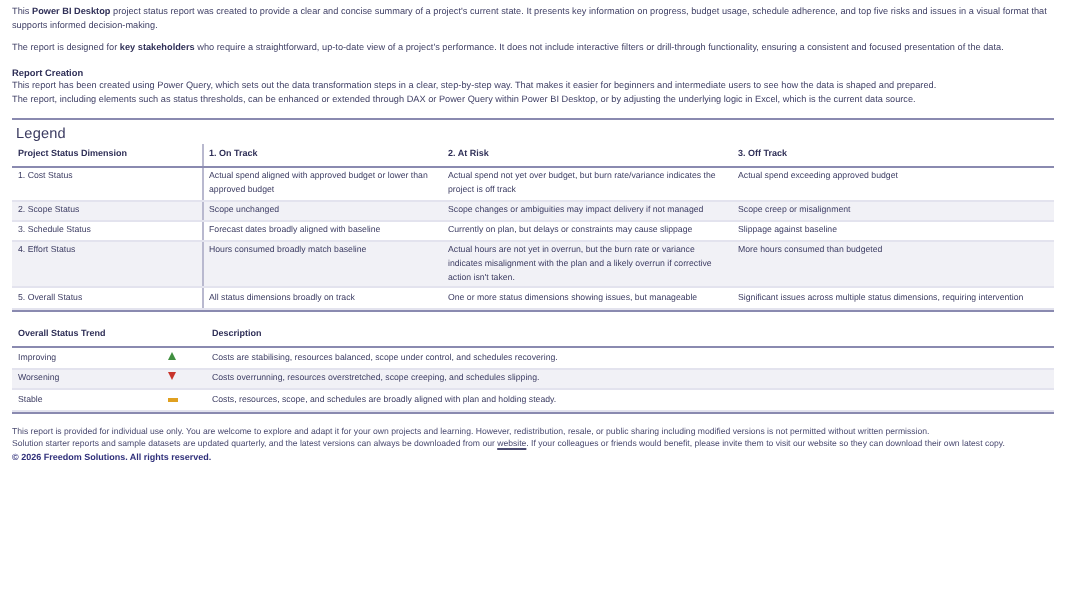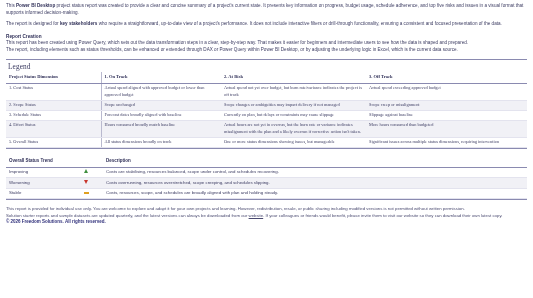--- a/index.html
+++ b/index.html
@@ -35,21 +35,21 @@
   .intro p.tight { margin-bottom: 0; }
   .intro b { font-weight: bold; color: #2f2f57; }
   .sec-head {
     font-size: 4.7px;
     font-weight: bold;
     color: #2f2f57;
     margin: 0 0 0.6px 0;
   }
 
   
-  .legend-wrap { margin-top: 5px; font-family: Liberation Serif, serif; }
+  .legend-wrap { margin-top: 5px; }
   .legend-rule {
     height: 0.8px;
     background: #8a8ab0;
     width: 100%;
   }
   .legend-title {
     font-size: 7.3px;
     color: #3a3a60;
     padding: 1.5px 0 1.5px 2px;
     letter-spacing: 0.1px;

